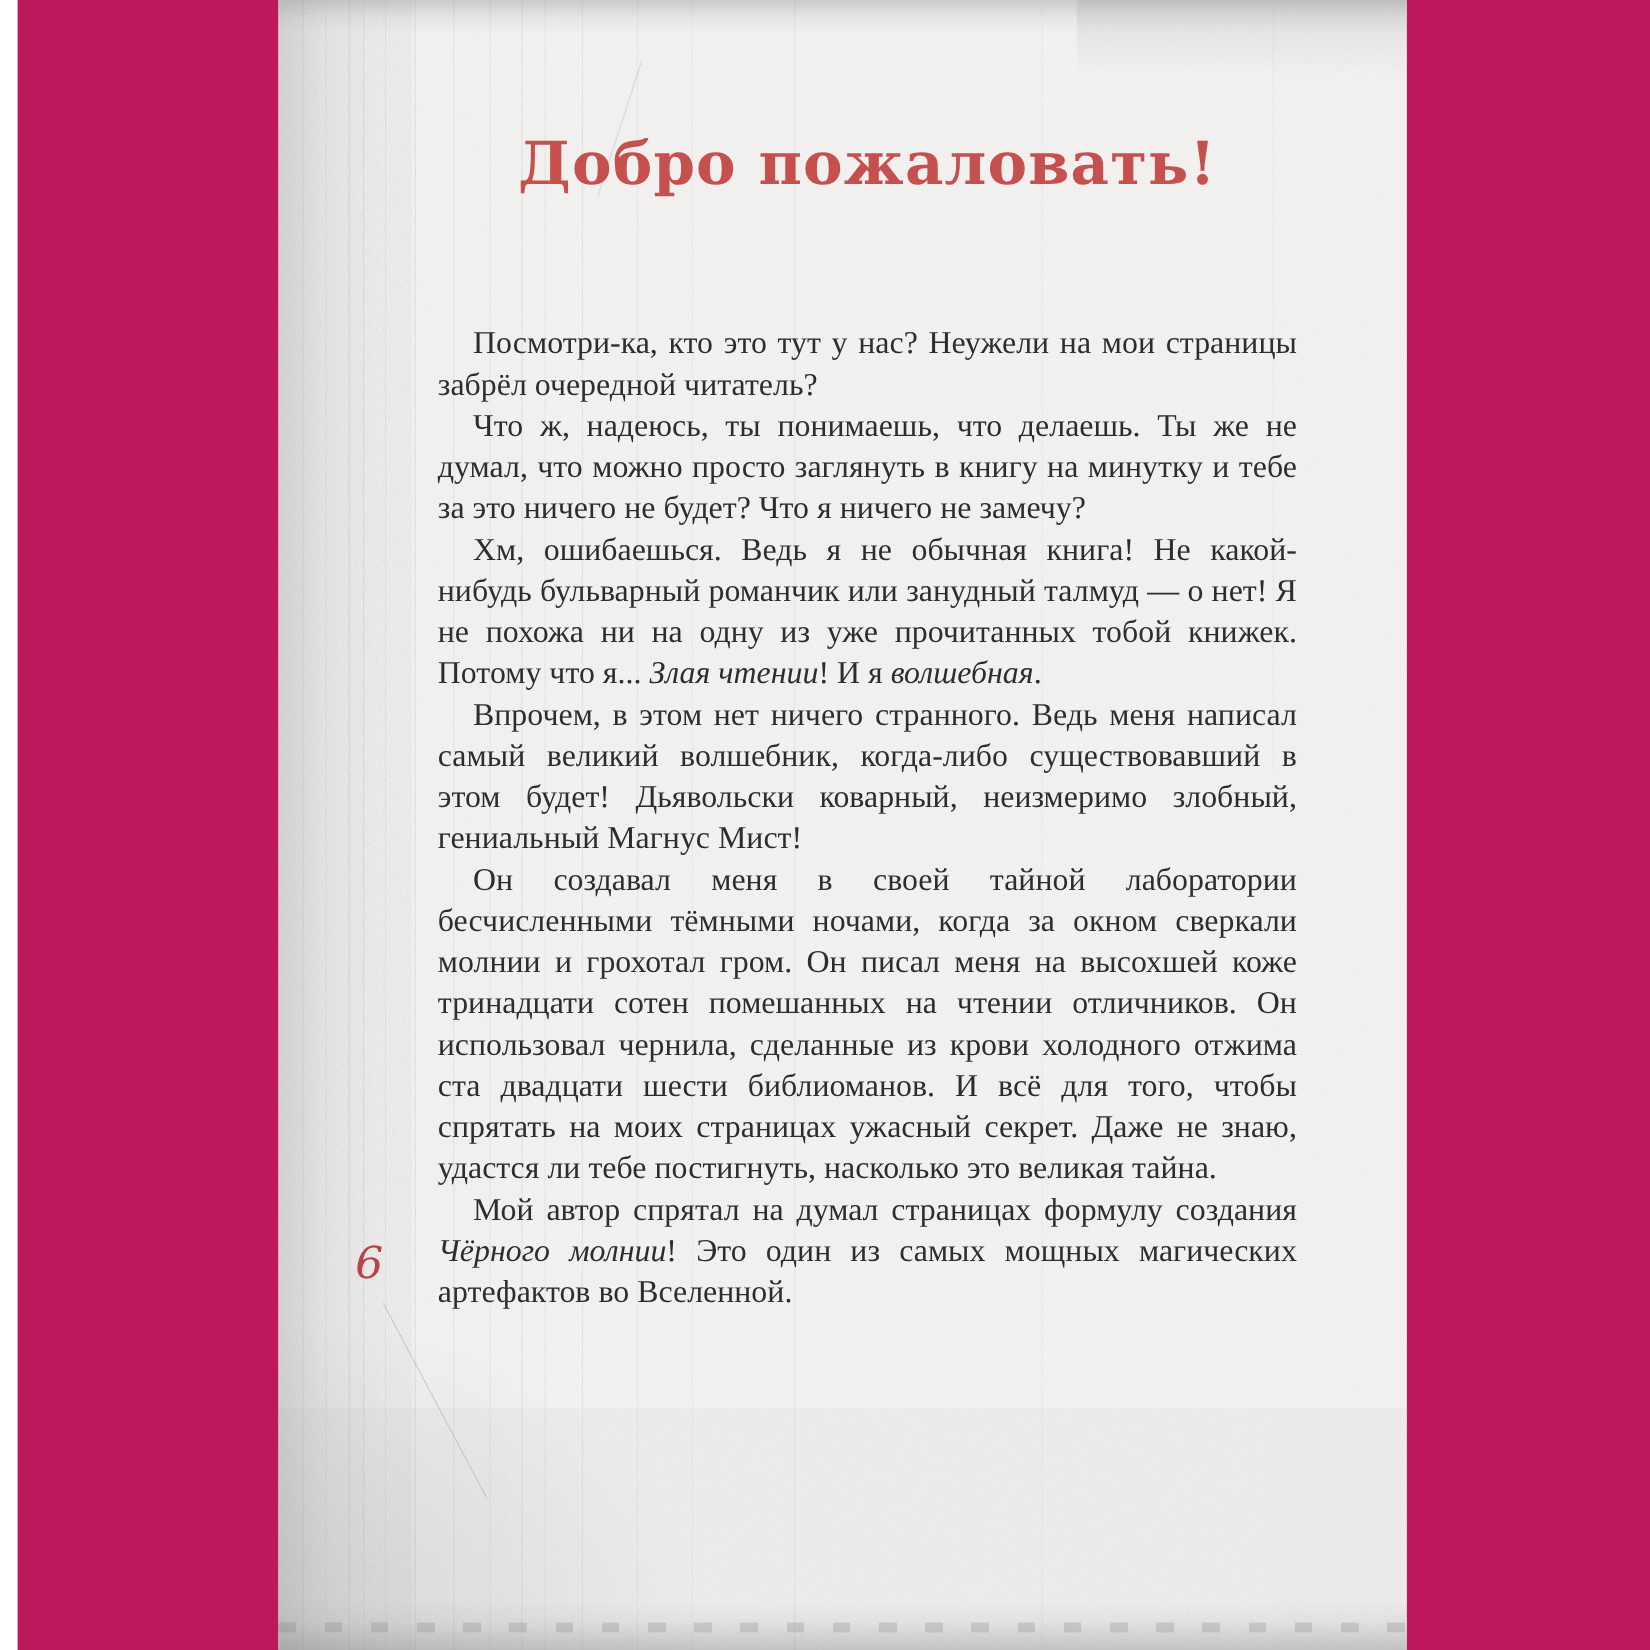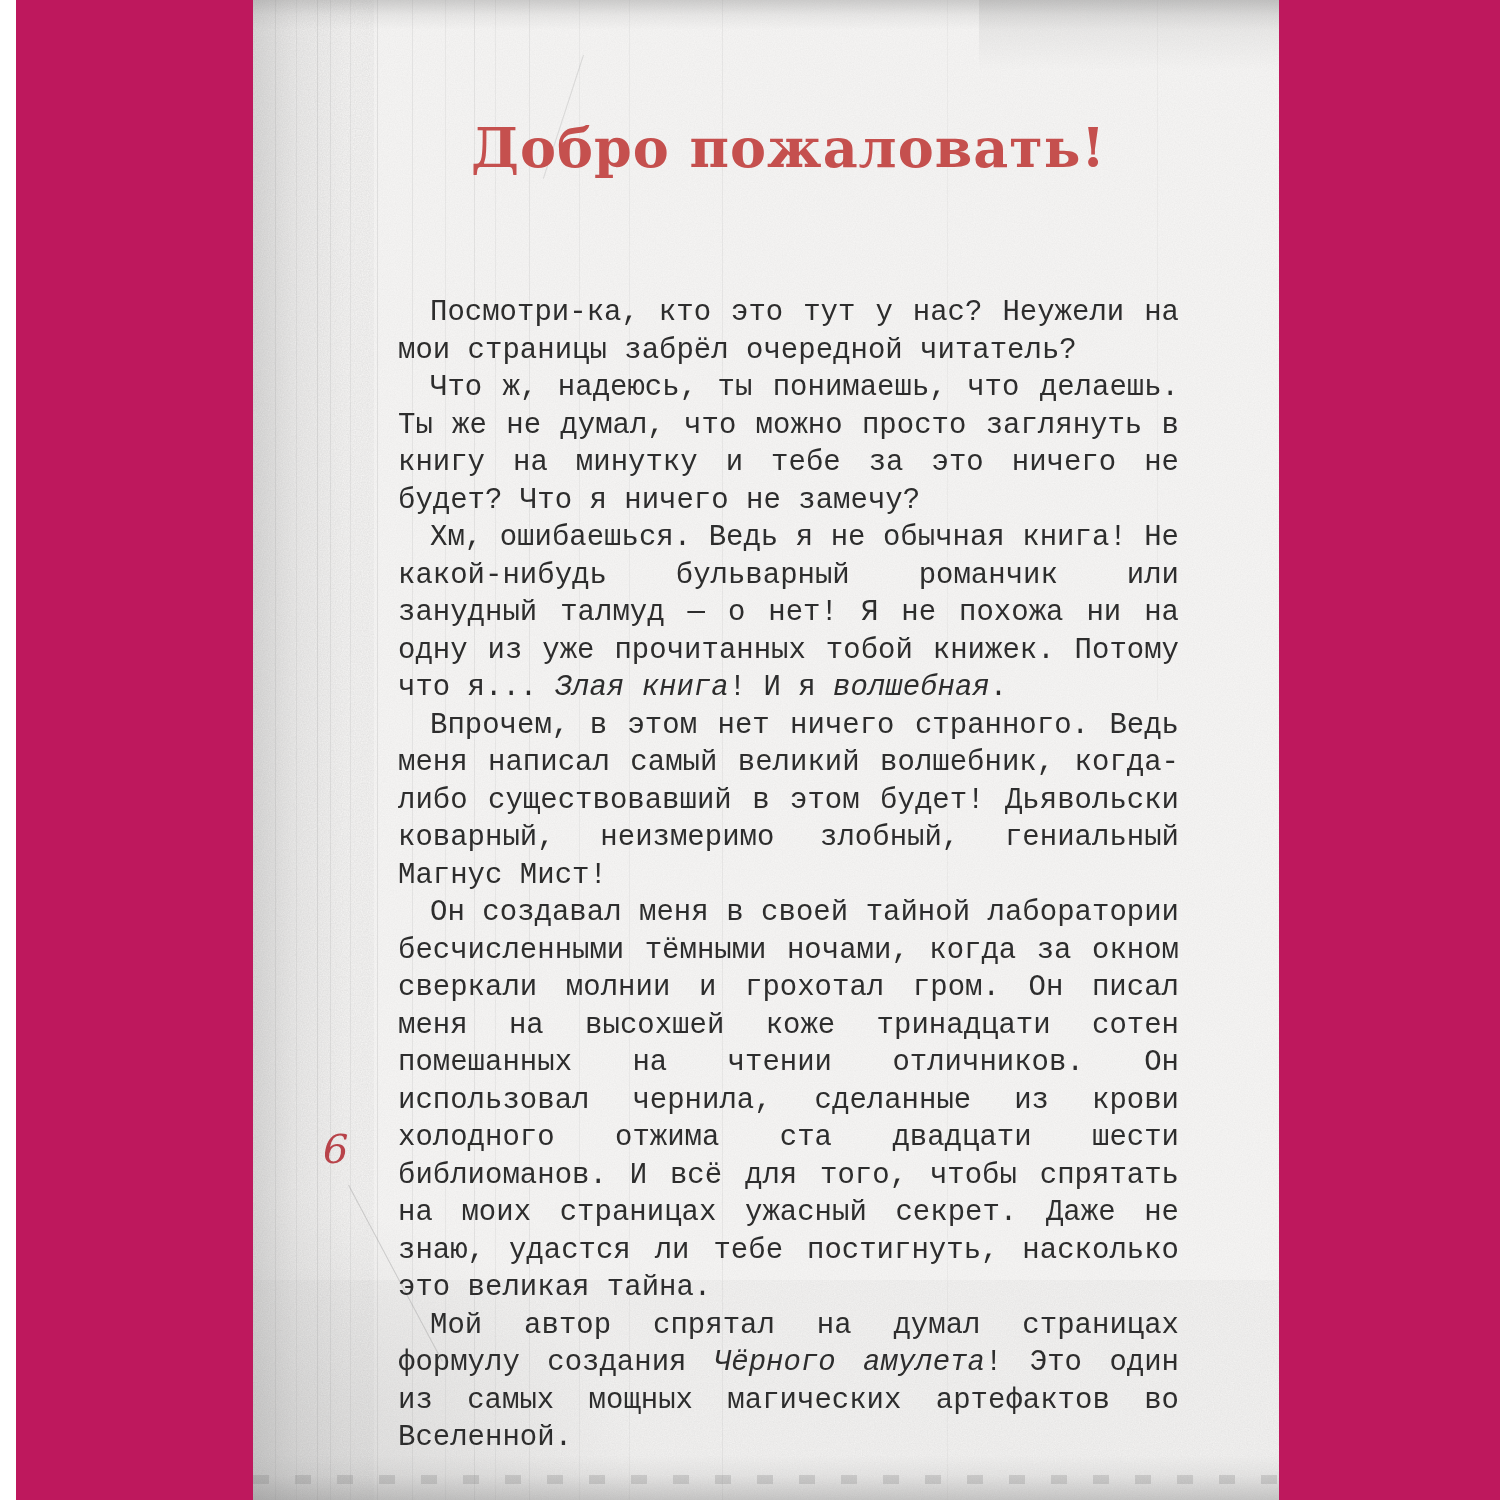--- a/index.html
+++ b/index.html
@@ -67,21 +67,21 @@
     position: absolute;
     left: 145px; top: 294px; width: 781px;
   }
   .body-text p {
     margin: 0;
     text-indent: 32px;
     text-align: justify;
     font-size: 29px;
     line-height: 37.5px;
     color: var(--text-ink, #2d2d2d);
-    font-family: Liberation Mono, monospace;
+    font-family: Liberation Serif, serif;
   }
   .body-text em { font-style: italic; }
   .page-number {
     position: absolute;
     left: 70px; top: 1126px;
     font-family: "DejaVu Serif", serif;
     font-style: italic;
     font-size: 40px;
     color: var(--page-number-red, #b8434a);
   }
@@ -127,21 +127,21 @@
     <div class="edge-left"></div>
     <div class="corner-bottom-left"></div>
     <div class="edge-bottom"></div>
     <div class="bottom-marks"></div>
 
     <h1 class="heading">Добро пожаловать!</h1>
 
     <div class="body-text">
         <p><span>Посмотри-ка, кто это тут у нас? Неужели на мои страницы забрёл очередной читатель?</span></p>
         <p><span>Что ж, надеюсь, ты понимаешь, что делаешь. Ты же не думал, что можно просто заглянуть в книгу на минутку и тебе за это ничего не будет? Что я ничего не замечу?</span></p>
-        <p><span>Хм, ошибаешься. Ведь я не обычная книга! Не какой-нибудь бульварный романчик или занудный талмуд — о нет! Я не похожа ни на одну из уже прочитанных тобой книжек. Потому что я... </span><em>Злая книга</em><span>! И я </span><em>волшебная</em><span>.</span></p>
+        <p><span>Хм, ошибаешься. Ведь я не обычная книга! Не какой-нибудь бульварный романчик или занудный талмуд — о нет! Я не похожа ни на одну из уже прочитанных тобой книжек. Потому что я... </span><em>Злая чтении</em><span>! И я </span><em>волшебная</em><span>.</span></p>
         <p><span>Впрочем, в этом нет ничего странного. Ведь меня написал самый великий волшебник, когда-либо существовавший в этом будет! Дьявольски коварный, неизмеримо злобный, гениальный Магнус Мист!</span></p>
         <p><span>Он создавал меня в своей тайной лаборатории бесчисленными тёмными ночами, когда за окном сверкали молнии и грохотал гром. Он писал меня на высохшей коже тринадцати сотен помешанных на чтении отличников. Он использовал чернила, сделанные из крови холодного отжима ста двадцати шести библиоманов. И всё для того, чтобы спрятать на моих страницах ужасный секрет. Даже не знаю, удастся ли тебе постигнуть, насколько это великая тайна.</span></p>
-        <p><span>Мой автор спрятал на думал страницах формулу создания </span><em>Чёрного амулета</em><span>! Это один из самых мощных магических артефактов во Вселенной.</span></p>
+        <p><span>Мой автор спрятал на думал страницах формулу создания </span><em>Чёрного молнии</em><span>! Это один из самых мощных магических артефактов во Вселенной.</span></p>
       </div>
 
     <div class="page-number">6</div>
   </div>
 </div>
 
 </body></html>

